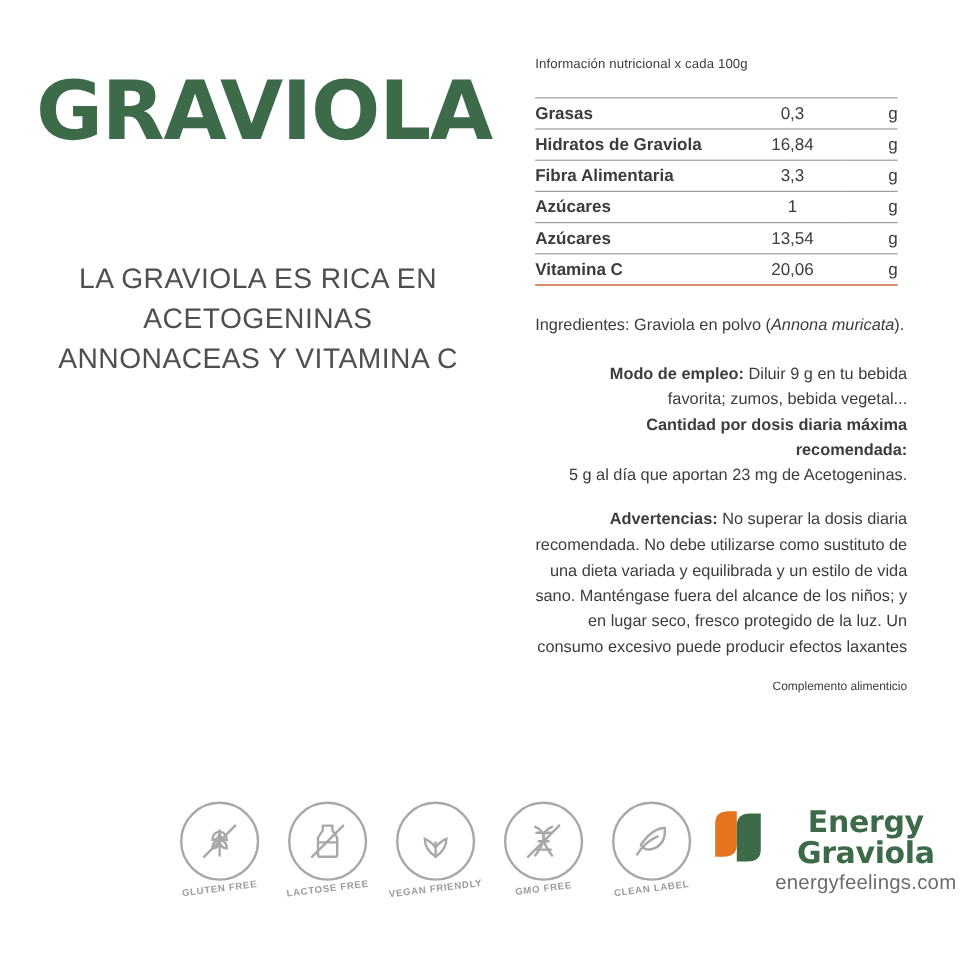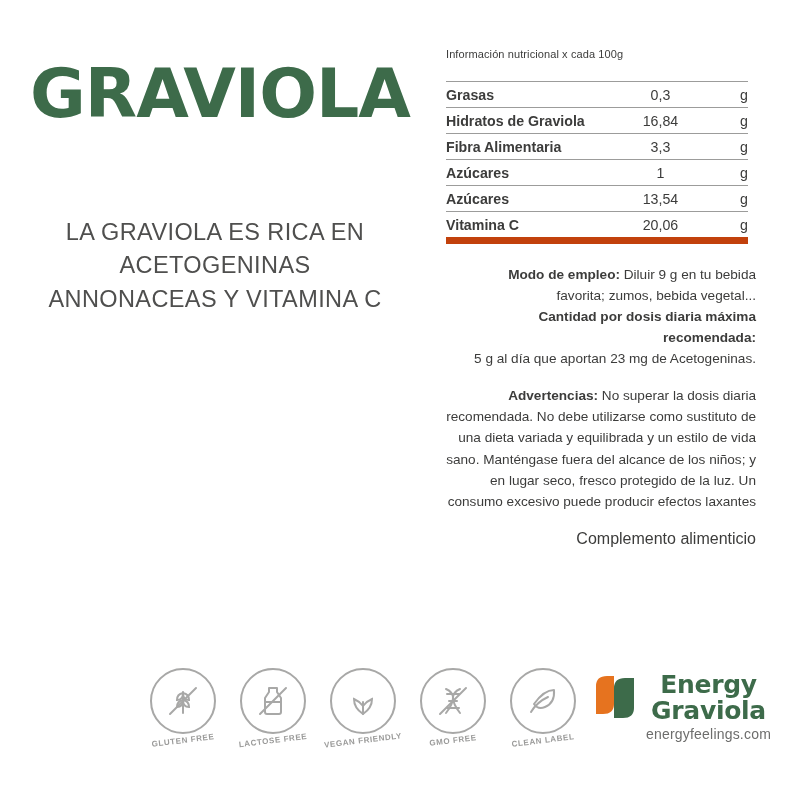--- a/index.html
+++ b/index.html
@@ -63,21 +63,21 @@
   }
   table.nutri {
     border-collapse: collapse;
     width: 302px;
     font-size: 14.2px;
   }
   table.nutri tr {
     border-top: 1px solid #9c9c9b;
   }
   table.nutri tr:last-child {
-    border-bottom: 7px solid #c2410c;
+    border-bottom: 1px solid #c2410c;
     margin-left: 48px;
   }
   table.nutri td {
     padding: 4.5px 0 4.5px 0;
     color: #3c3c3b;
   }
   td.nut-name {
     font-weight: bold;
     padding-left: 2px;
     width: 56%;
@@ -115,21 +115,21 @@
     margin-top: 0;
     text-align: right;
   }
   .advert {
     margin-top: 16px;
     text-align: right;
   }
   .complemento {
     margin-top: 18px;
     text-align: right;
-    font-size: 16px;
+    font-size: 10px;
     color: #3c3c3b;
   }
 
   
   .badges {
     position: absolute;
     left: 150px;
     top: 668px;
     display: flex;
     gap: 24px;
@@ -188,21 +188,21 @@
     font-family: "DejaVu Sans", sans-serif;
     font-weight: bold;
     font-size: 25px;
     color: #3d6b4a;
     letter-spacing: -0.3px;
     display: block;
   }
   .logo-url {
     display: block;
     margin-top: 4px;
-    font-size: 14px;
+    font-size: 17px;
     color: #6d6d6c;
     letter-spacing: 0.2px;
   }
 </style>
 </head>
 <body>
 
 <div class="page">
 
   <div class="left-col">
@@ -242,20 +242,24 @@
           <td class="nut-unit">g</td>
         </tr>
         <tr>
           <td class="nut-name">Vitamina C</td>
           <td class="nut-val">20,06</td>
           <td class="nut-unit">g</td>
         </tr>
       </tbody>
     </table>
 
+    <div class="para ingredients">
+      <span>Ingredientes:</span>
+      <span>Graviola  en polvo (</span><span class="italic">Annona muricata</span><span>).</span>
+    </div>
 
     <div class="para modo">
       <b>Modo de empleo:</b>
       <span>Diluir 9 g en tu bebida favorita; zumos, bebida vegetal...</span>
     </div>
 
     <div class="para dosis">
       <b>Cantidad por dosis diaria máxima recomendada:</b><br>
       <span>5 g al día que aportan 23 mg de Acetogeninas.</span>
     </div>

